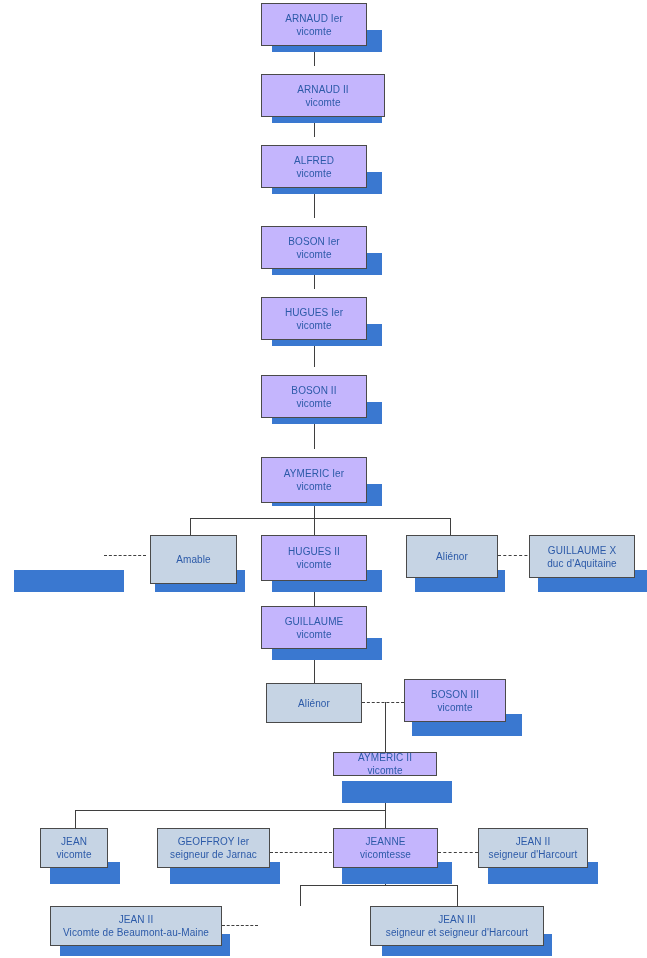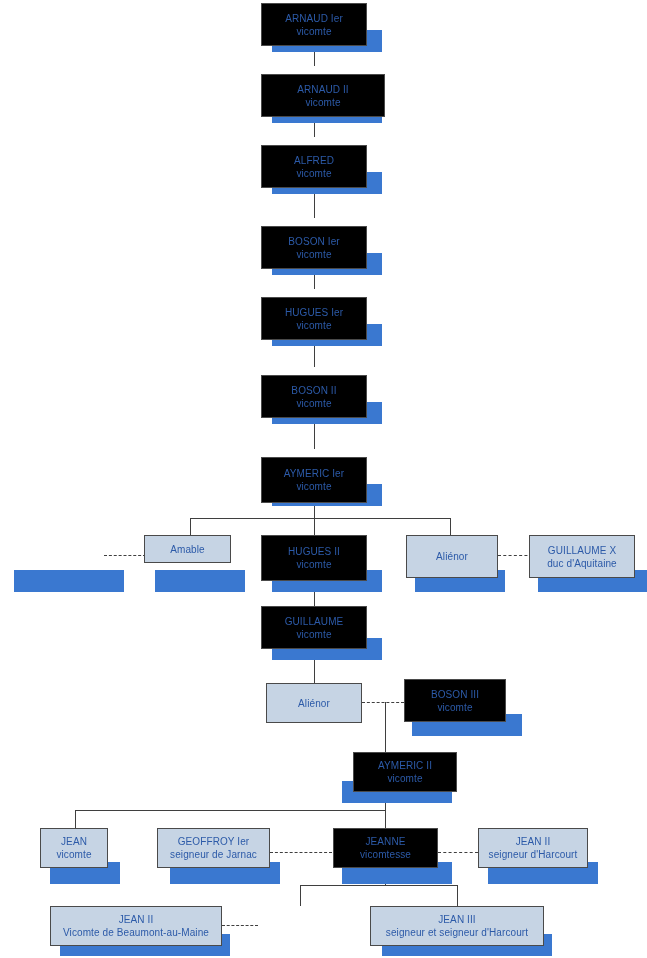--- a/index.html
+++ b/index.html
@@ -46,21 +46,21 @@
     align-items: center;
     justify-content: center;
     text-align: center;
     color: #2c5aa8;
     font-size: 10px;
     line-height: 13px;
     z-index: 3;
     letter-spacing: 0.1px;
   }
   .node.peach {
-    background: #000000;
+    background: #c4b5fd;
     text-align: right;
   }
   .node.bluegray {
     background: #c6d4e4;
   }
   .node .l1 { display: block; white-space: nowrap; }
   .node .l2 { display: block; white-space: nowrap; }
 </style>
 </head>
 <body>
@@ -157,21 +157,21 @@
     <span class="l1">BOSON II</span>
     <span class="l2">vicomte</span>
   </div>
 
   <div class="node peach" style="left:261px; top:457px; width:106px; height:46px;">
     <span class="l1">AYMERIC Ier</span>
     <span class="l2">vicomte</span>
   </div>
 
 
-  <div class="node bluegray" style="left:144px; top:535px; width:87px; height:28px;">
+  <div class="node bluegray" style="left:150px; top:535px; width:87px; height:49px;">
     <span class="l1">Amable</span>
   </div>
 
   <div class="node peach" style="left:261px; top:535px; width:106px; height:46px;">
     <span class="l1">HUGUES II</span>
     <span class="l2">vicomte</span>
   </div>
 
   <div class="node bluegray" style="left:406px; top:535px; width:92px; height:43px;">
     <span class="l1">Aliénor</span>
@@ -189,21 +189,21 @@
 
   <div class="node bluegray" style="left:266px; top:683px; width:96px; height:40px;">
     <span class="l1">Aliénor</span>
   </div>
 
   <div class="node peach" style="left:404px; top:679px; width:102px; height:43px;">
     <span class="l1">BOSON III</span>
     <span class="l2">vicomte</span>
   </div>
 
-  <div class="node peach" style="left:333px; top:752px; width:104px; height:40px;margin-left:20px;">
+  <div class="node peach" style="left:333px; top:752px; width:104px; height:24px;">
     <span class="l1">AYMERIC II</span>
     <span class="l2">vicomte</span>
   </div>
 
   <div class="node bluegray" style="left:40px; top:828px; width:68px; height:40px;">
     <span class="l1">JEAN</span>
     <span class="l2">vicomte</span>
   </div>
 
   <div class="node bluegray" style="left:157px; top:828px; width:113px; height:40px;">

